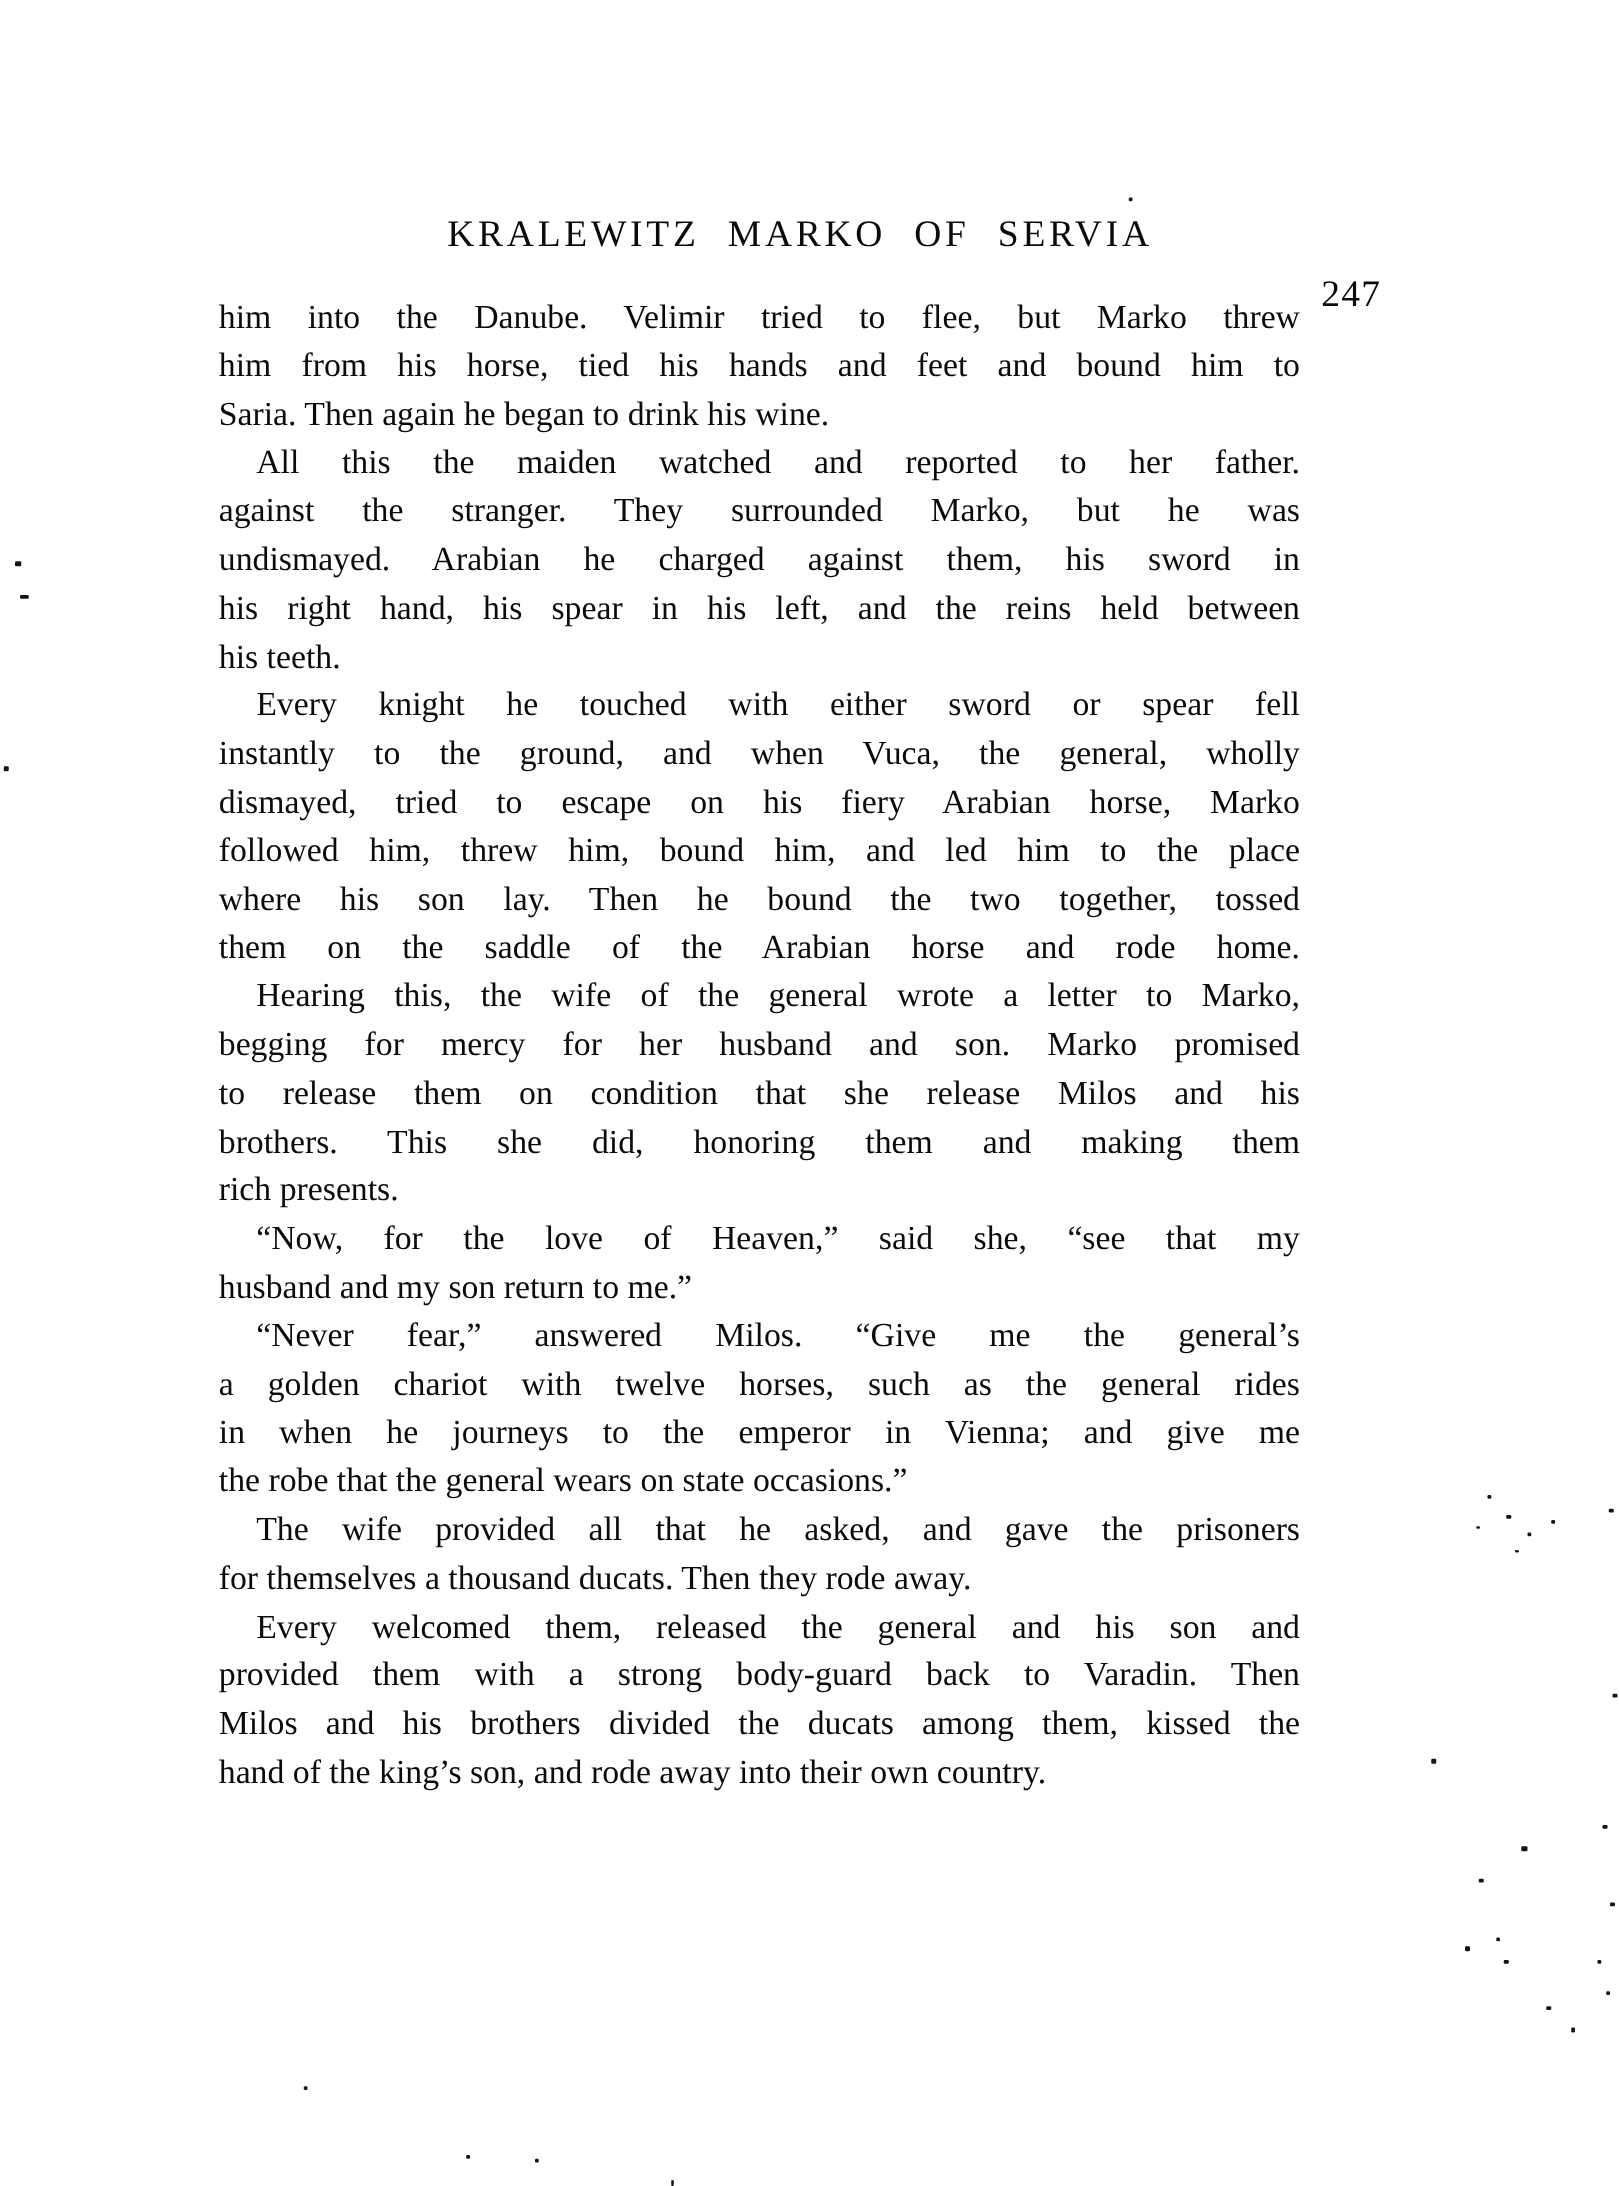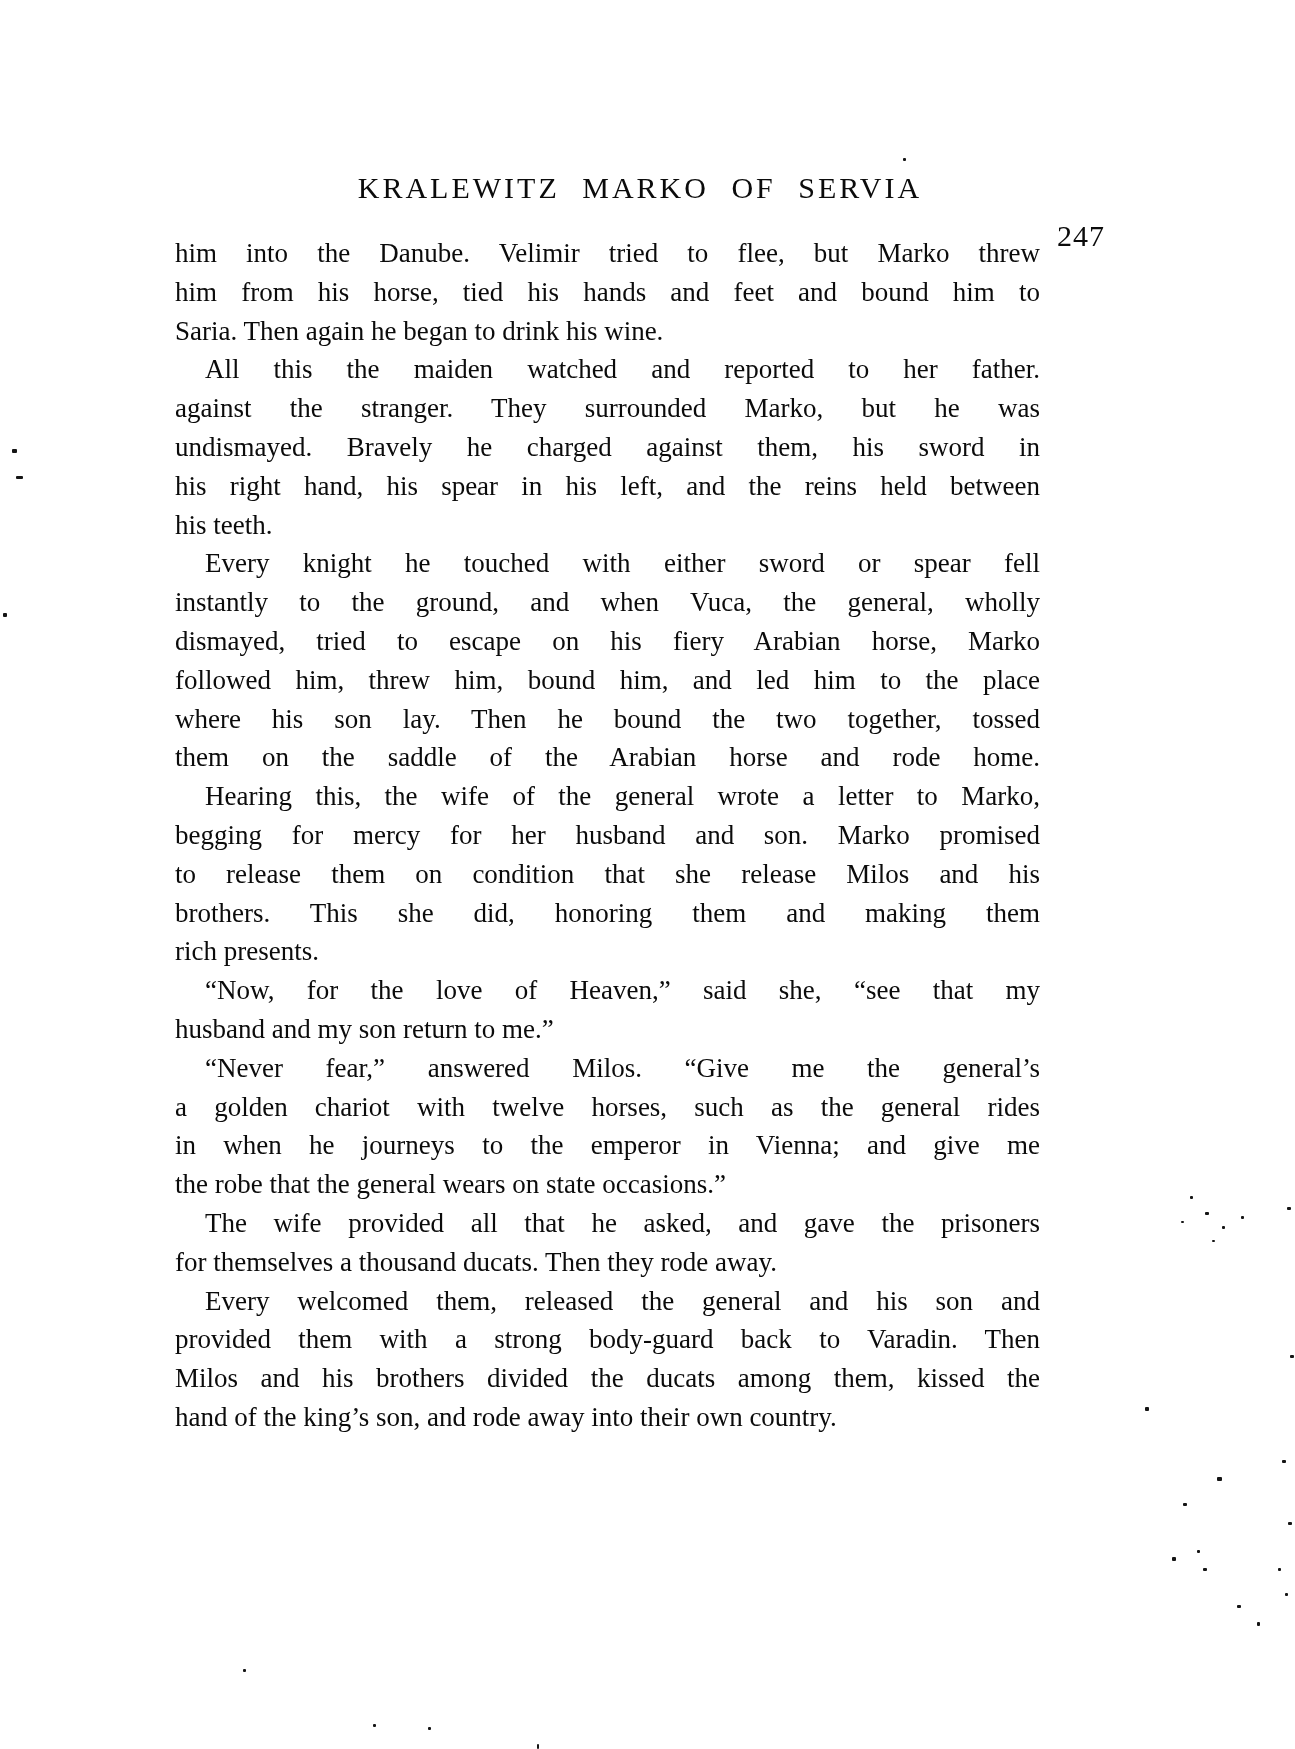--- a/index.html
+++ b/index.html
@@ -77,21 +77,21 @@
 
   <main class="text-block" id="text-block">
       <div class="para">
         <div class="line">him into the Danube.  Velimir tried to flee, but Marko threw</div>
         <div class="line">him from his horse, tied his hands and feet and bound him to</div>
         <div class="line last">Saria.  Then again he began to drink his wine.</div>
       </div>
       <div class="para">
         <div class="line indent">All this the maiden watched and reported to her father.</div>
         <div class="line">against the stranger.  They surrounded Marko, but he was</div>
-        <div class="line">undismayed.  Bravely he charged against them, his sword in</div>
+        <div class="line">undismayed.  Arabian he charged against them, his sword in</div>
         <div class="line">his right hand, his spear in his left, and the reins held between</div>
         <div class="line last">his teeth.</div>
       </div>
       <div class="para">
         <div class="line indent">Every knight he touched with either sword or spear fell</div>
         <div class="line">instantly to the ground, and when Vuca, the general, wholly</div>
         <div class="line">dismayed, tried to escape on his fiery Arabian horse, Marko</div>
         <div class="line">followed him, threw him, bound him, and led him to the place</div>
         <div class="line">where his son lay.  Then he bound the two together, tossed</div>
         <div class="line">them on the saddle of the Arabian horse and rode home.</div>

